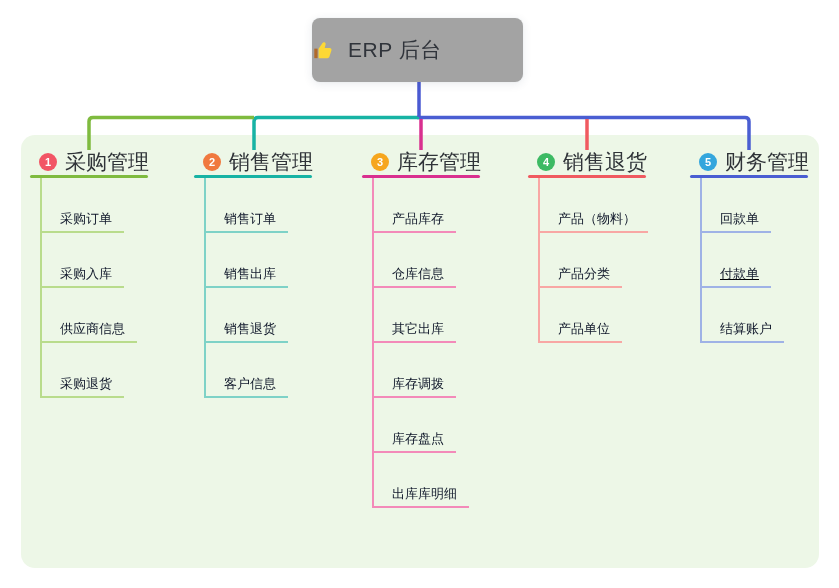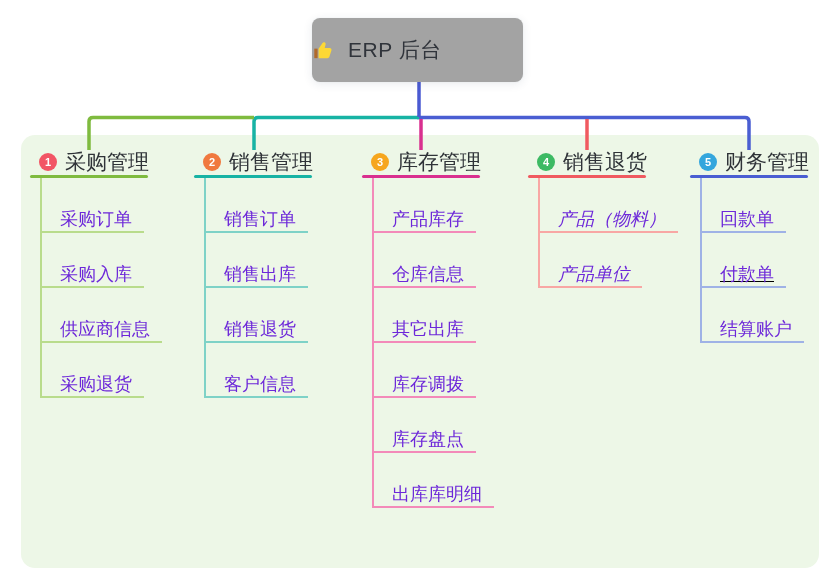--- a/index.html
+++ b/index.html
@@ -44,21 +44,21 @@
   .branch-title { font-size:21px; font-weight:400; color:#2f3338; white-space:nowrap; }
   .branch-underline { height:3px; width:118px; border-radius:2px; }
   .children { margin-left:10px; border-left:2px solid #ccc; width:max-content; }
   .child {
     box-sizing:border-box; height:55px;
     display:flex; align-items:flex-end;
     padding:0 12px 4px 18px;
     border-bottom:2px solid #ccc;
     width:max-content; cursor:pointer;
   }
-  .child-label { font-size:18px; color:#6d28d9; white-space:nowrap; line-height:16px; }
+  .child-label { font-size:13px; color:#0f172a; white-space:nowrap; line-height:16px; }
 </style>
 </head>
 <body>
 
 <div class="stage">
 
   <div class="panel" style="background: rgb(237, 247, 231);"></div>
 
   <svg class="connectors" width="839" height="588" viewBox="0 0 839 588" fill="none" stroke-width="3.5" stroke-linejoin="round" stroke-linecap="butt">
     <path d="M417 117.5 H745 Q749 117.5 749 121.5 V150" fill="none" stroke="#4a5ed2"></path>
@@ -148,23 +148,26 @@
             <span class="child-label">出库库明细</span>
           </div>
         </div>
       </div>
       <div class="branch branch-3">
         <div class="branch-header">
           <span class="badge" style="background: rgb(61, 186, 100);">4</span>
           <span class="branch-title">销售退货</span>
         </div>
         <div class="branch-underline" style="background: rgb(240, 90, 96);"></div>
-        <div class="children" style="border-left-color: rgb(248, 167, 164); font-style: italic;">
+        <div class="children" style="border-left-color: rgb(248, 167, 164);">
           <div class="child" style="border-bottom-color: rgb(248, 167, 164);">
             <span class="child-label">产品（物料）</span>
+          </div>
+          <div class="child" style="border-bottom-color: rgb(248, 167, 164);">
+            <span class="child-label">产品分类</span>
           </div>
           <div class="child" style="border-bottom-color: rgb(248, 167, 164);">
             <span class="child-label">产品单位</span>
           </div>
         </div>
       </div>
       <div class="branch branch-4">
         <div class="branch-header">
           <span class="badge" style="background: rgb(52, 166, 221);">5</span>
           <span class="branch-title">财务管理</span>

